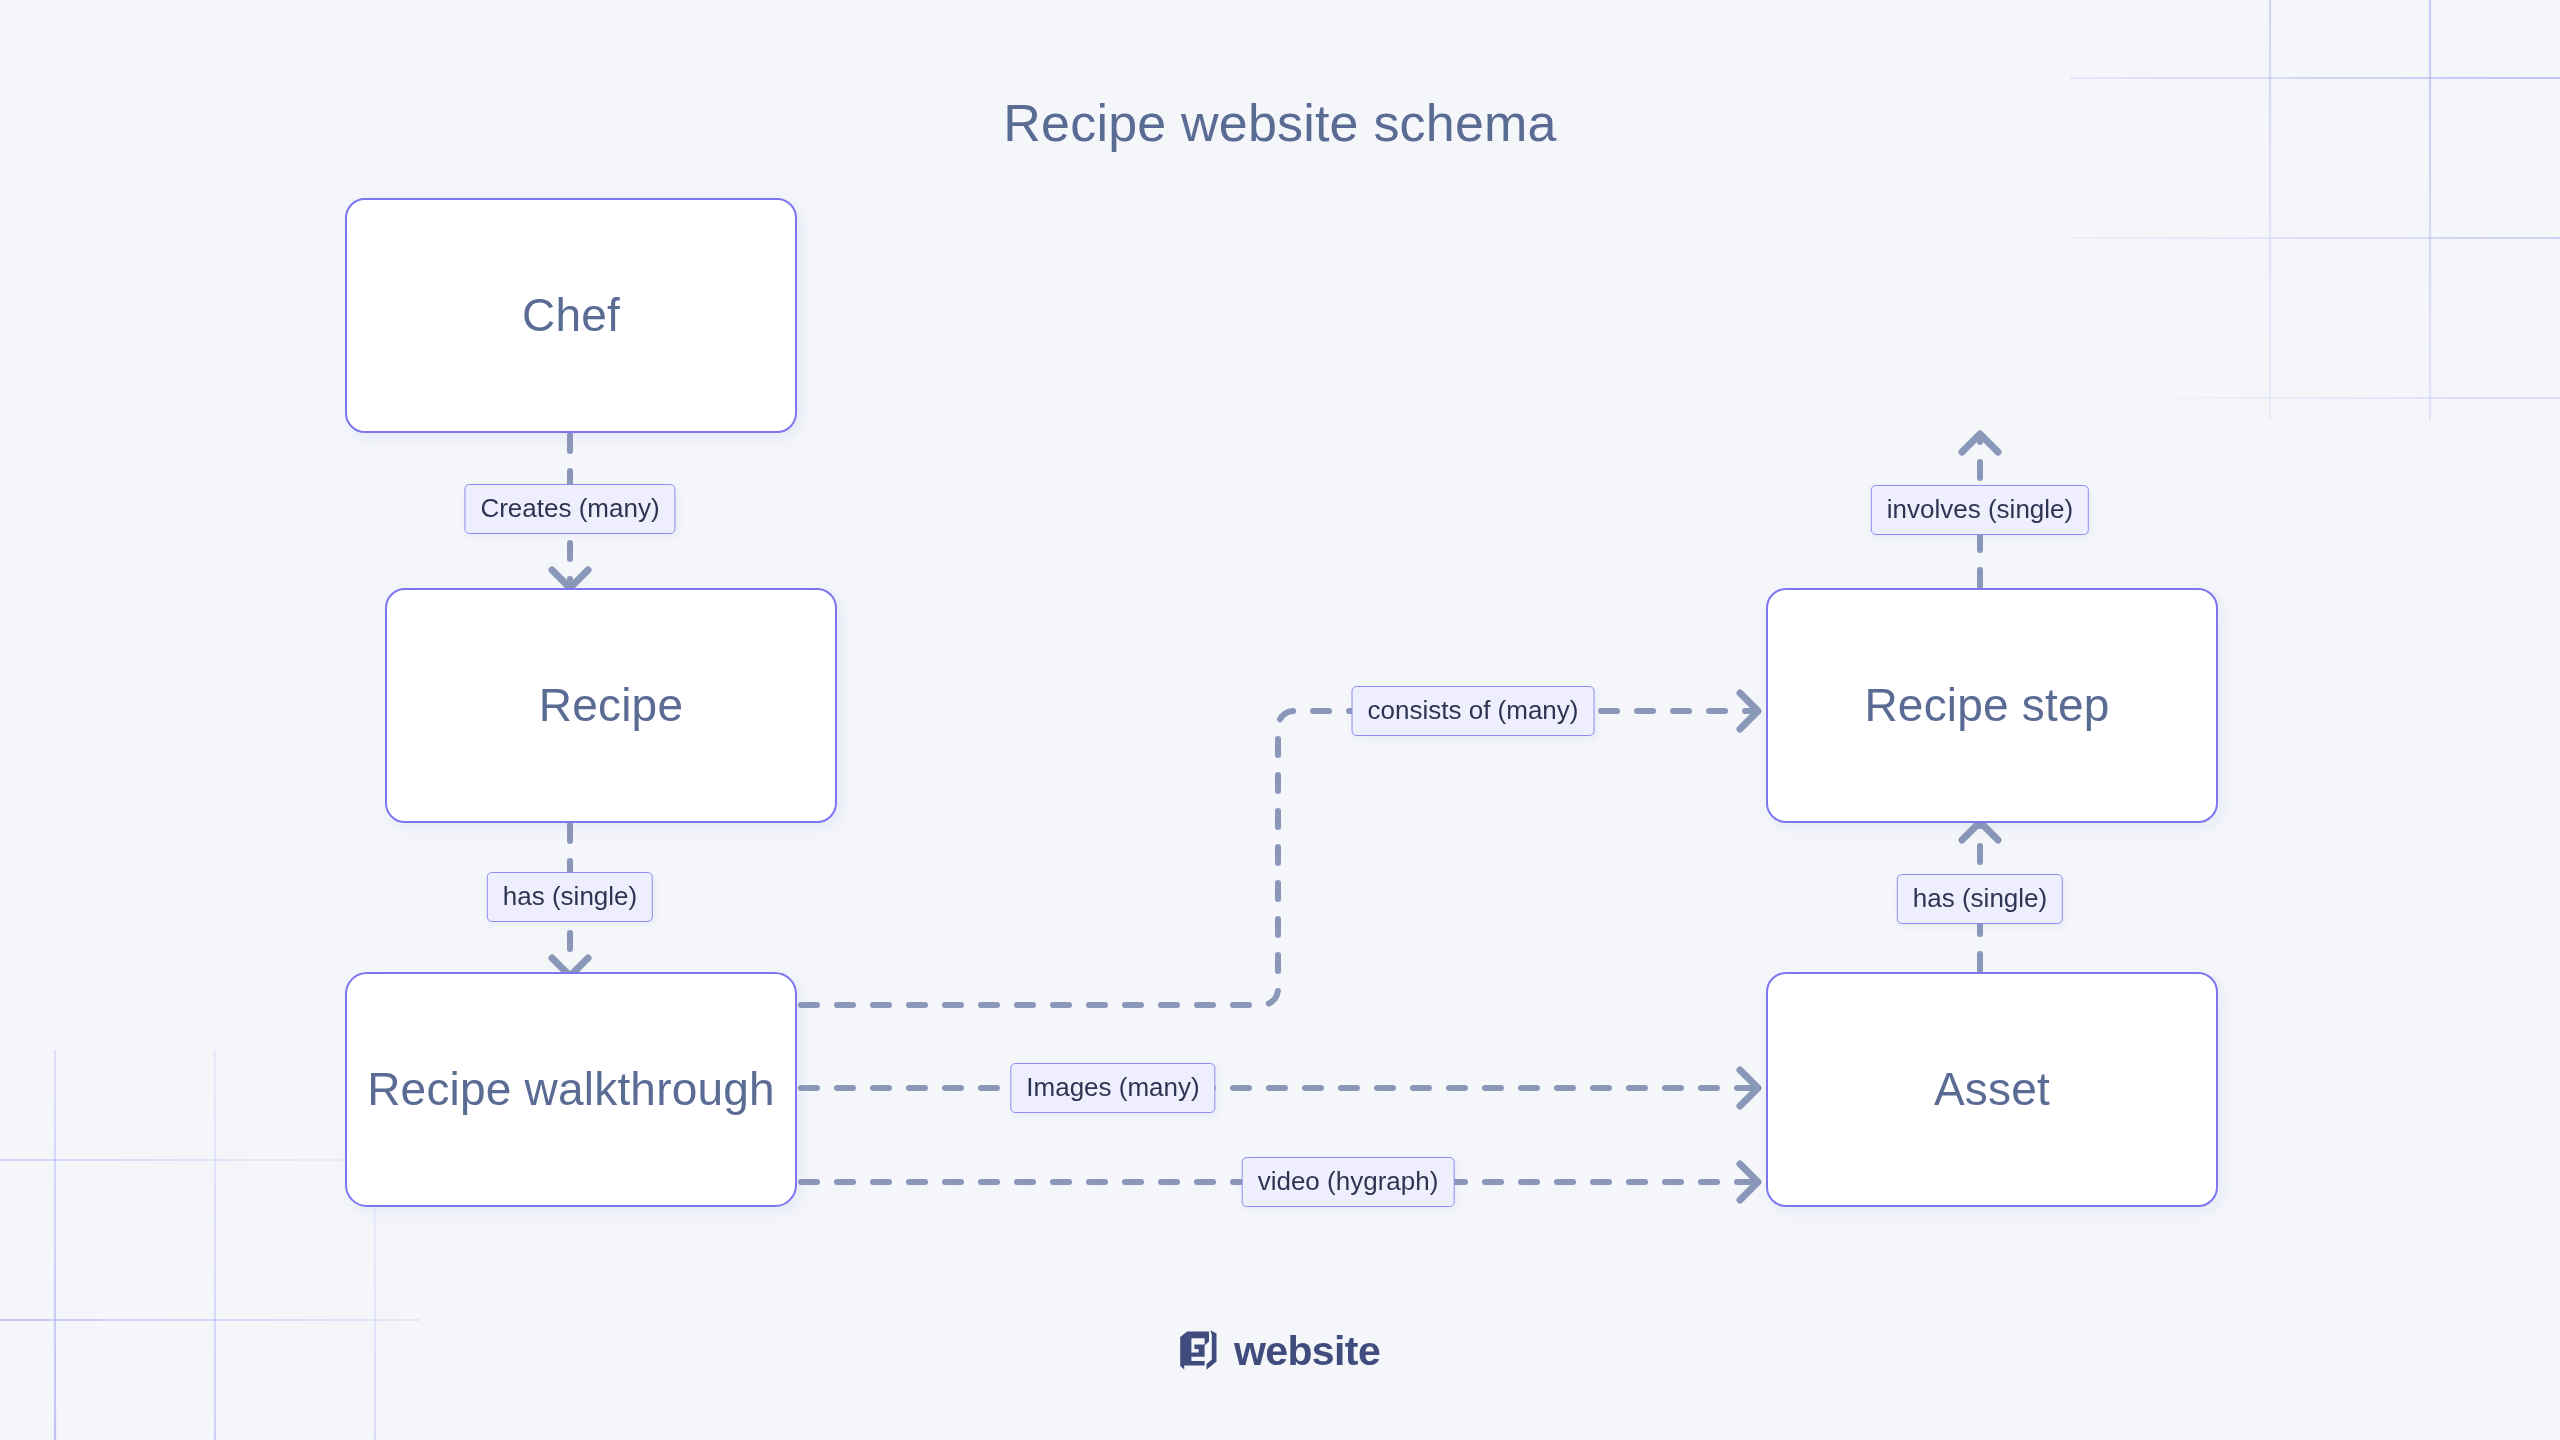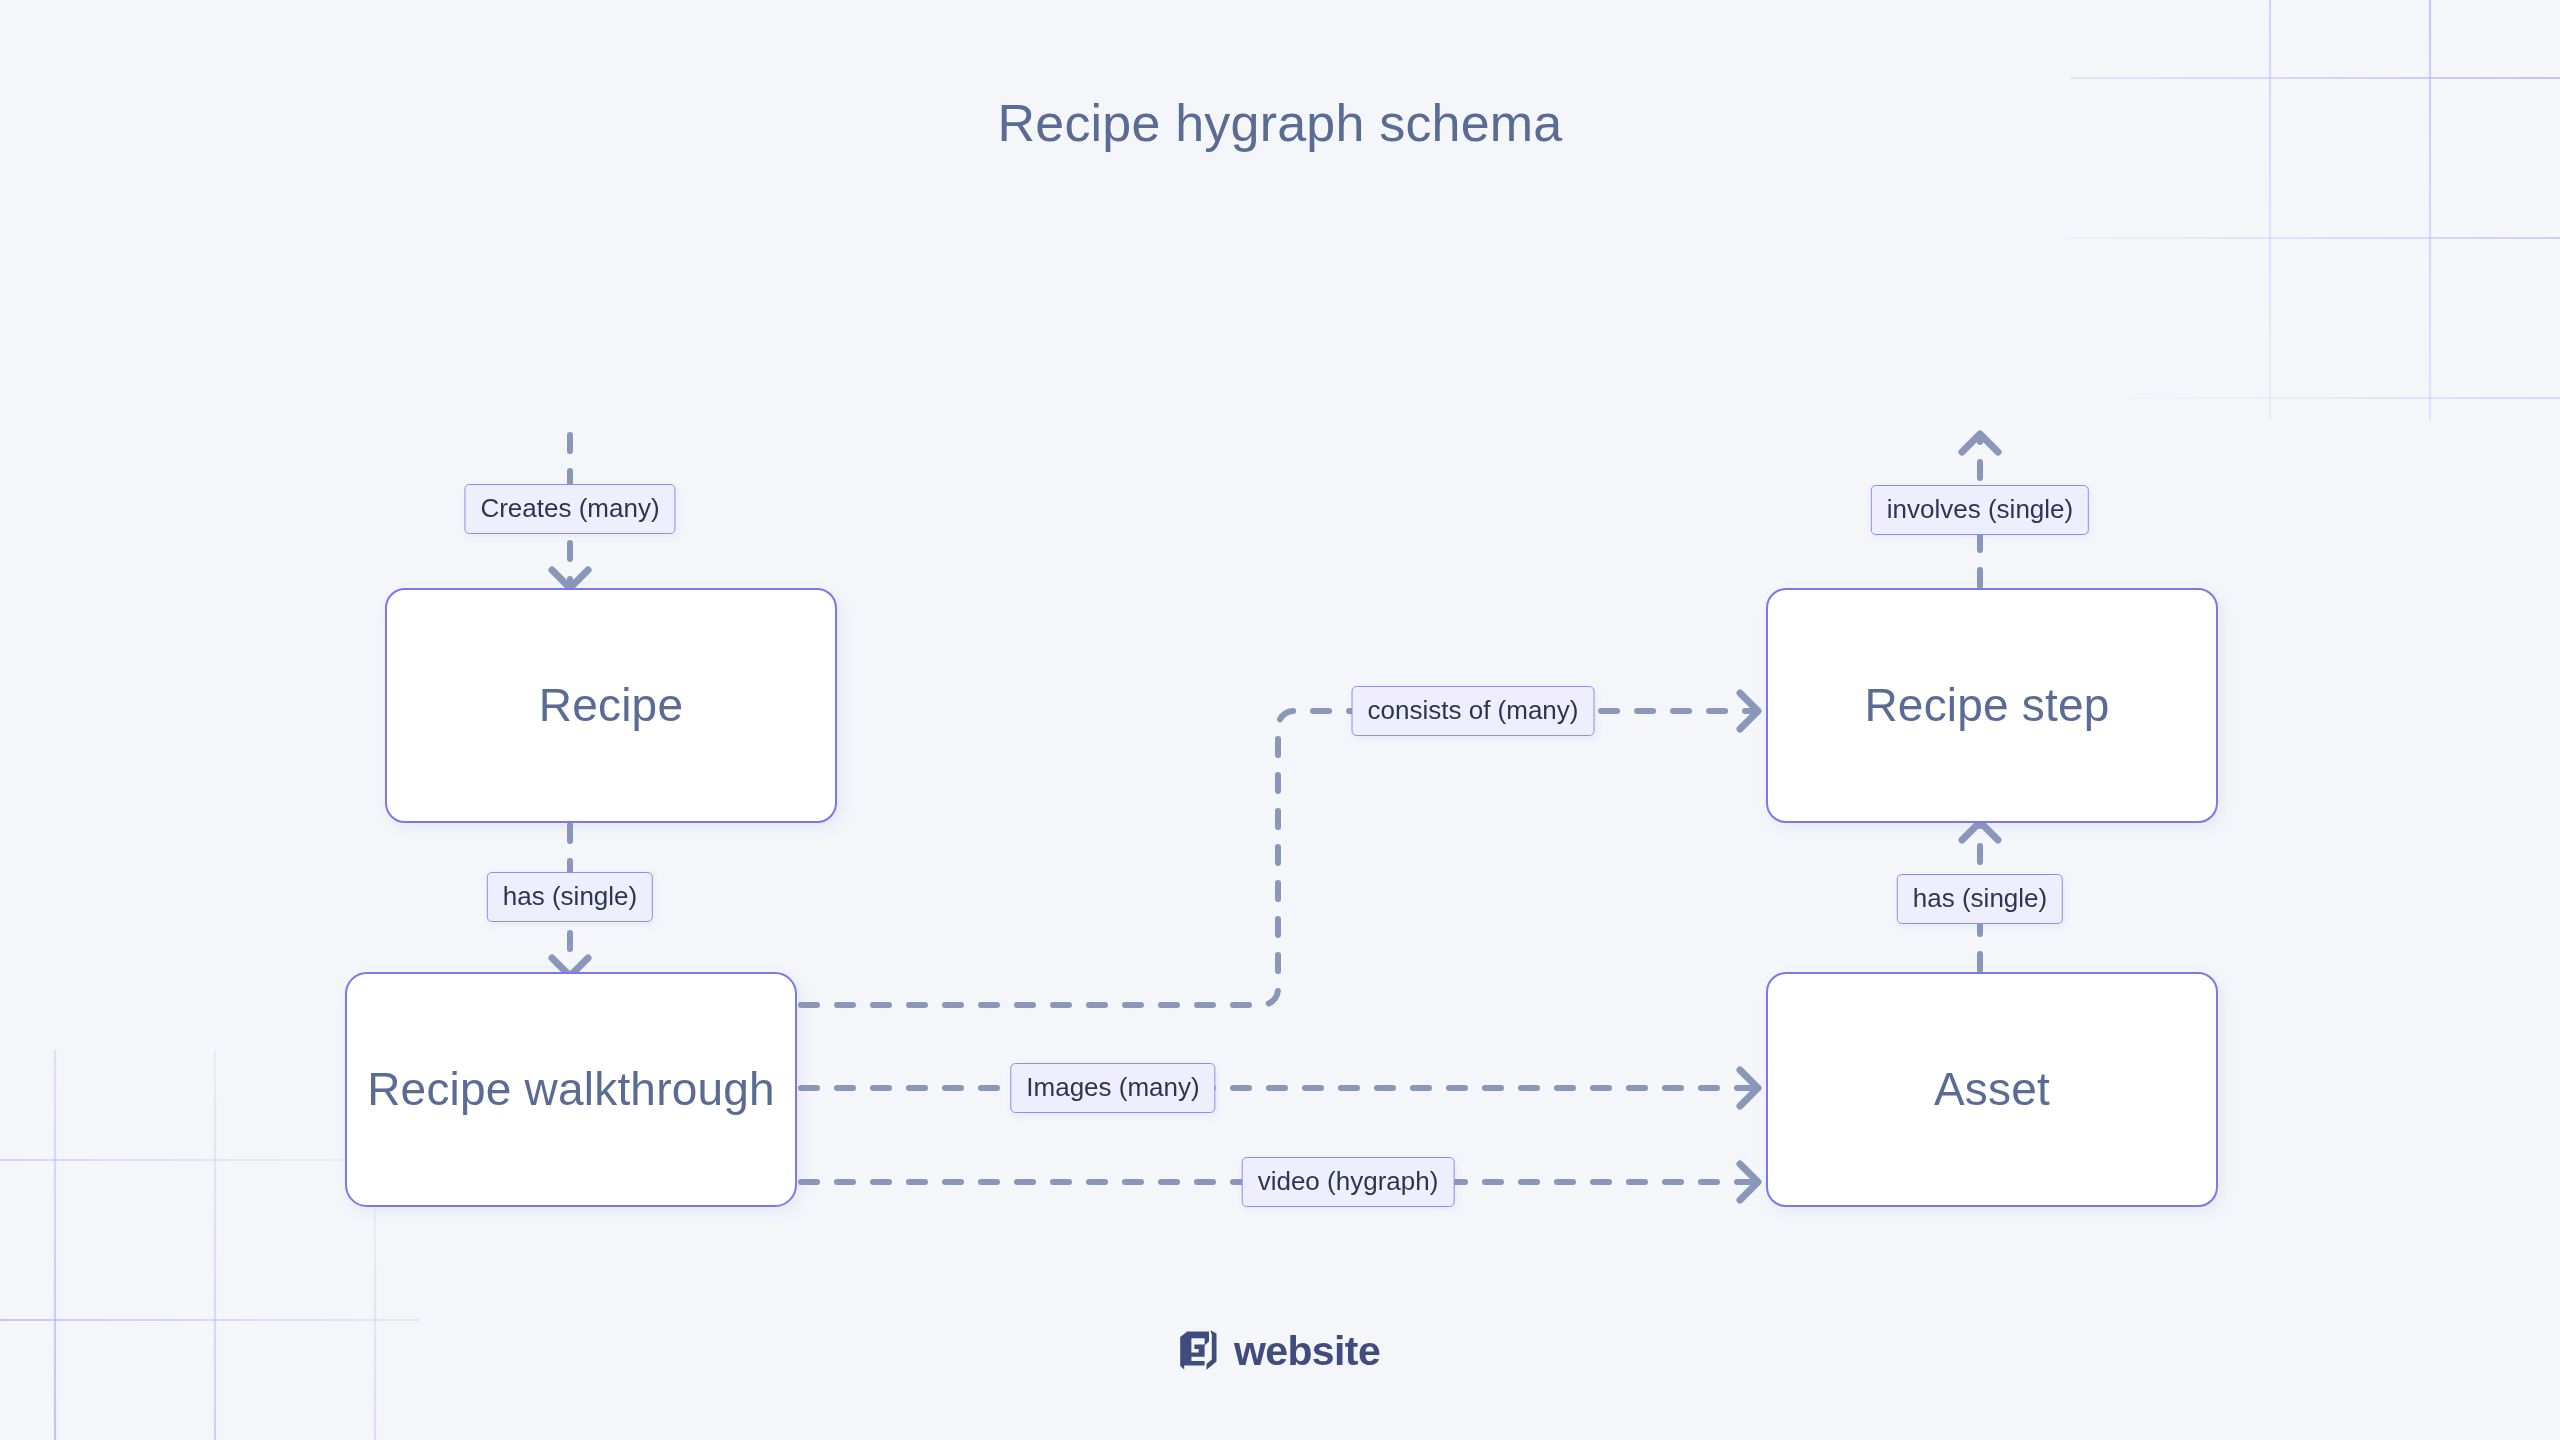--- a/index.html
+++ b/index.html
@@ -178,21 +178,21 @@
         <line x1="255" y1="-20" x2="255" y2="440"></line>
         <line x1="415" y1="-20" x2="415" y2="440"></line>
         <line x1="-20" y1="110" x2="460" y2="110"></line>
         <line x1="-20" y1="270" x2="460" y2="270"></line>
         <line x1="-20" y1="430" x2="460" y2="430"></line>
       </g>
       <path d="M-10 390 A 130 130 0 0 1 120 520" stroke="url(#fadeBL)" stroke-width="2" fill="none" opacity="0.45"></path>
     </svg>
   </div>
 
-  <div id="page-title">Recipe hygraph schema</div>
+  <div id="page-title">Recipe website schema</div>
 
   <svg id="edges-layer" viewBox="0 0 2560 1440" fill="none" xmlns="http://www.w3.org/2000/svg">
     <g stroke="#8b97b8" stroke-width="6" stroke-linecap="round" fill="none">
 
       <g>
         <line x1="570" y1="435" x2="570" y2="580" stroke-dasharray="16 20"></line>
       </g>
 
       <g>
         <line x1="570" y1="825" x2="570" y2="966" stroke-dasharray="16 20"></line>
@@ -223,20 +223,23 @@
       <polyline points="552,570 570,588 588,570"></polyline>
       <polyline points="552,958 570,976 588,958"></polyline>
       <polyline points="1962,452 1980,434 1998,452"></polyline>
       <polyline points="1962,840 1980,822 1998,840"></polyline>
       <polyline points="1740,693 1758,711 1740,729"></polyline>
       <polyline points="1740,1070 1758,1088 1740,1106"></polyline>
       <polyline points="1740,1164 1758,1182 1740,1200"></polyline>
     </g>
   </svg>
 
+  <div class="node" id="node-chef">
+    <span class="node-label">Chef</span>
+  </div>
 
   <div class="node" id="node-recipe">
     <span class="node-label">Recipe</span>
   </div>
 
   <div class="node" id="node-recipe-walk">
     <span class="node-label">Recipe walkthrough</span>
   </div>
 
 

